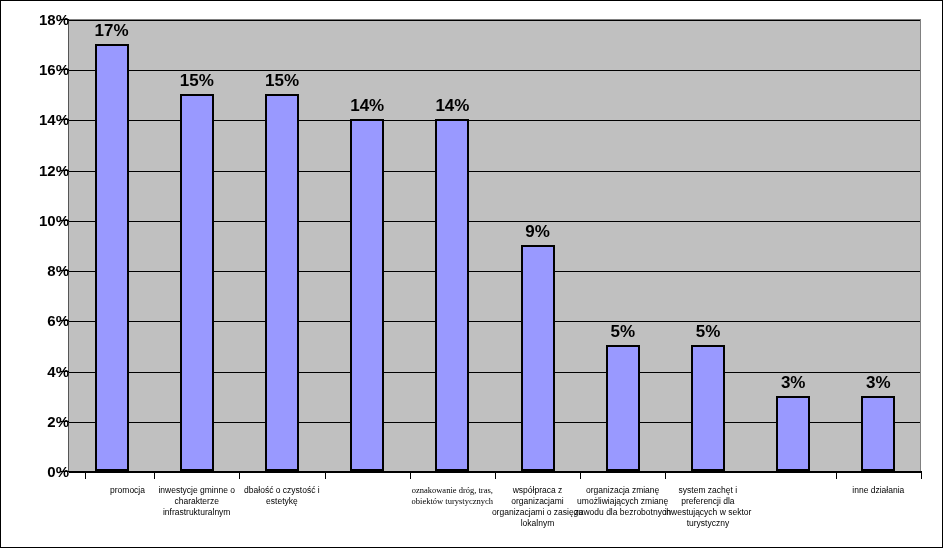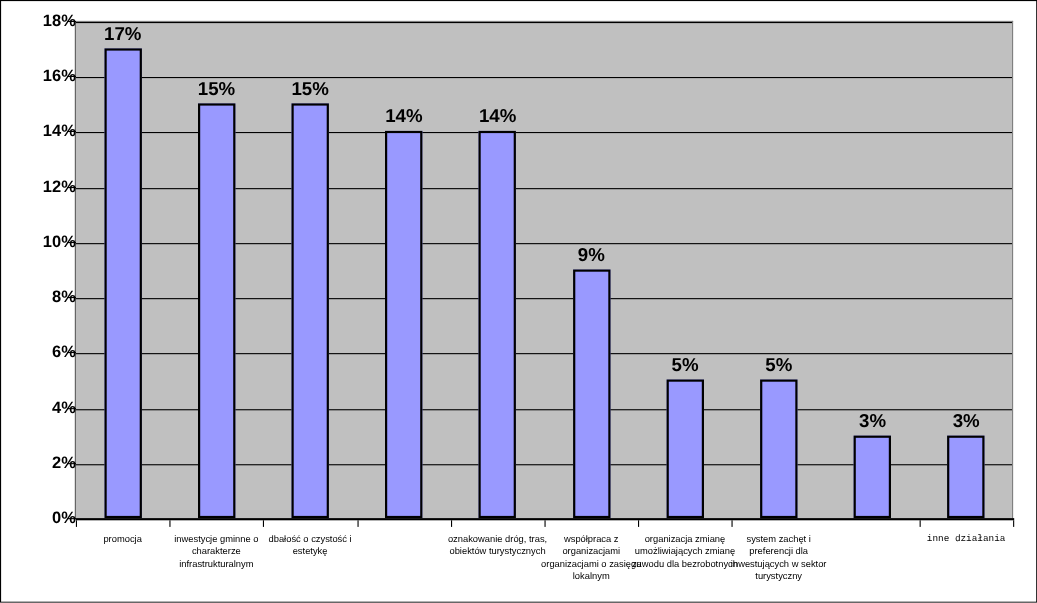--- a/index.html
+++ b/index.html
@@ -224,52 +224,52 @@
       <div class="y-tick-label" style="top: 168.667px;">12%</div>
       <div class="y-tick-mark" style="top: 169px;"></div>
       <div class="y-tick-label" style="top: 118.444px;">14%</div>
       <div class="y-tick-mark" style="top: 118px;"></div>
       <div class="y-tick-label" style="top: 68.2222px;">16%</div>
       <div class="y-tick-mark" style="top: 68px;"></div>
       <div class="y-tick-label" style="top: 18px;">18%</div>
       <div class="y-tick-mark" style="top: 18px;"></div>
     </div>
   <div id="x-axis">
-      <div class="x-slot" style="left: 0px; width: 85.2px;">
+      <div class="x-slot" style="left: 16px; width: 85.2px;">
         <div class="x-tick-mark"></div>
         <div class="x-label">promocja</div>
       </div>
       <div class="x-slot" style="left: 85.2px; width: 85.2px;">
         <div class="x-tick-mark"></div>
         <div class="x-label">inwestycje gminne o charakterze infrastrukturalnym</div>
       </div>
       <div class="x-slot" style="left: 170.4px; width: 85.2px;">
         <div class="x-tick-mark"></div>
         <div class="x-label">dbałość o czystość i estetykę</div>
       </div>
       <div class="x-slot" style="left: 255.6px; width: 85.2px;">
         <div class="x-tick-mark"></div>
       </div>
-      <div class="x-slot" style="left: 340.8px; width: 85.2px;">
+      <div class="x-slot" style="left: 340.8px; width: 85.2px; font-family: Liberation Serif, serif;">
         <div class="x-tick-mark"></div>
         <div class="x-label">oznakowanie dróg, tras, obiektów turystycznych</div>
       </div>
       <div class="x-slot" style="left: 426px; width: 85.2px;">
         <div class="x-tick-mark"></div>
         <div class="x-label">współpraca z organizacjami organizacjami o zasięgu lokalnym</div>
       </div>
       <div class="x-slot" style="left: 511.2px; width: 85.2px;">
         <div class="x-tick-mark"></div>
         <div class="x-label">organizacja zmianę umożliwiających zmianę zawodu dla bezrobotnych</div>
       </div>
       <div class="x-slot" style="left: 596.4px; width: 85.2px;">
         <div class="x-tick-mark"></div>
         <div class="x-label">system zachęt i preferencji dla inwestujących w sektor turystyczny</div>
       </div>
-      <div class="x-slot" style="left: 766.8px; width: 85.2px; font-family: Liberation Mono, monospace;">
+      <div class="x-slot" style="left: 766.8px; width: 85.2px;">
         <div class="x-tick-mark"></div>
         <div class="x-label">inne działania</div>
       </div>
       <div class="x-slot" style="left: 852px; width: 1px;">
         <div class="x-tick-mark"></div>
       </div>
     </div>
 
 </div>
 

